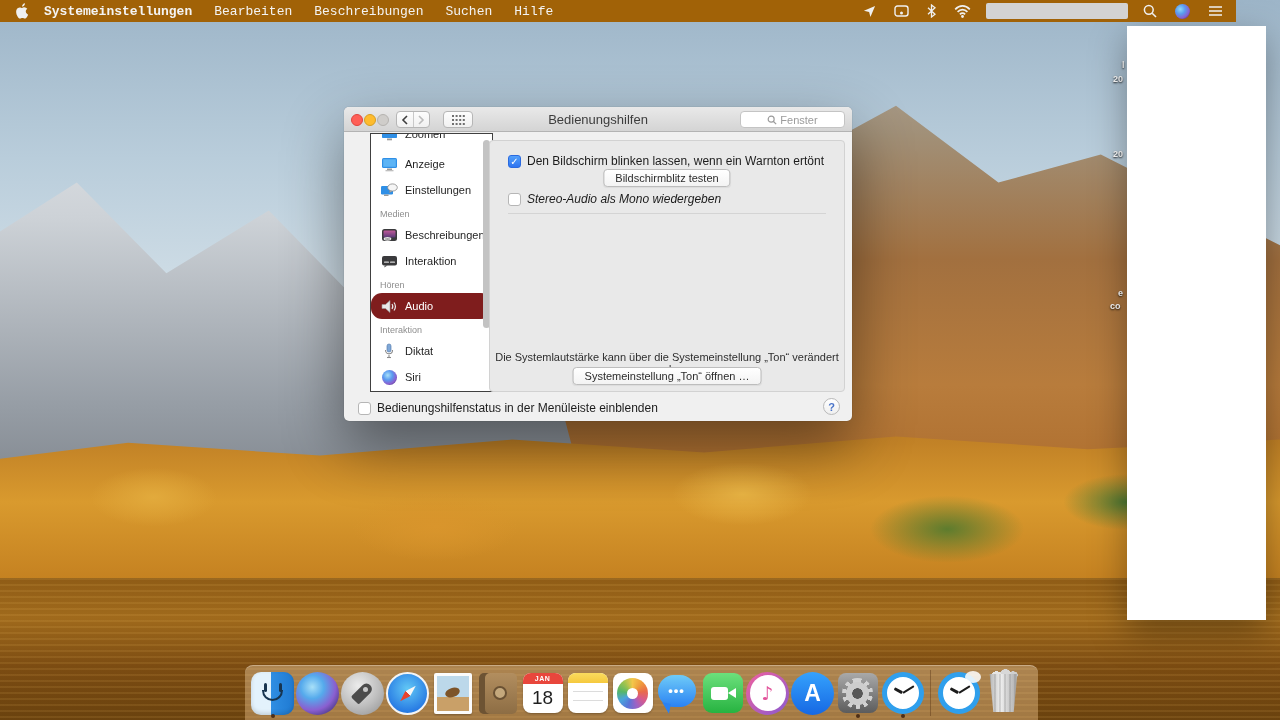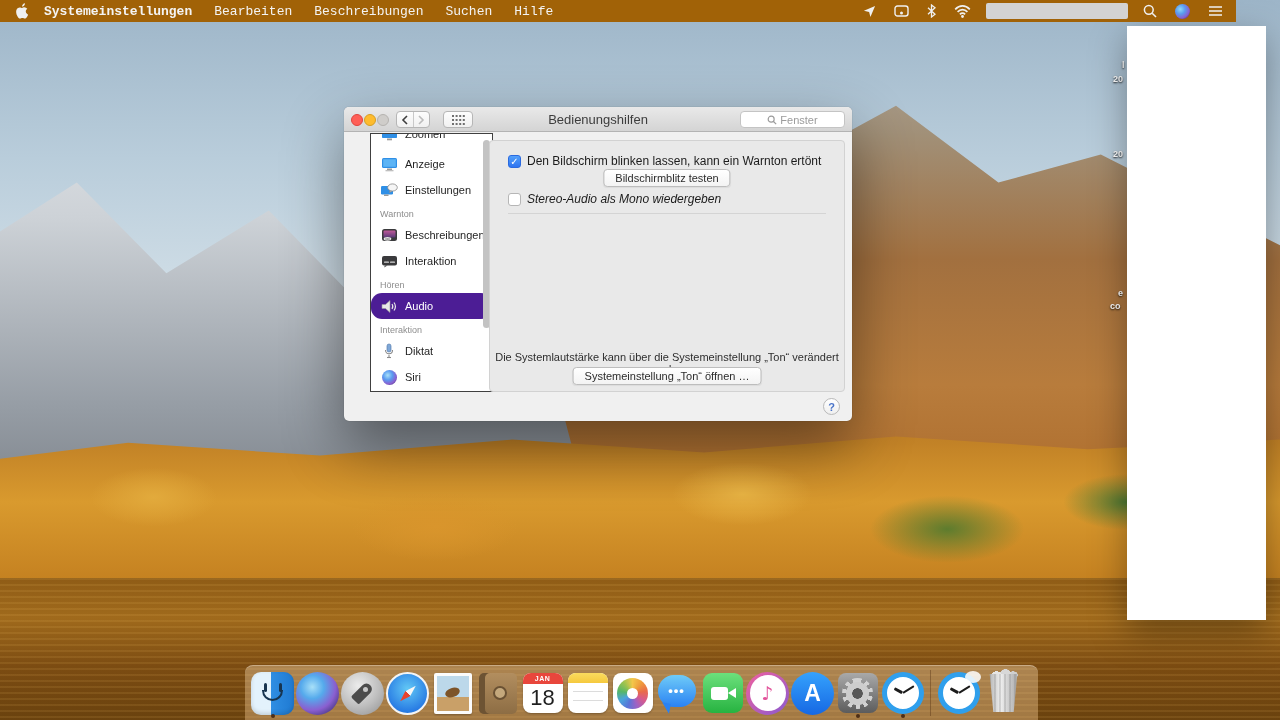--- a/index.html
+++ b/index.html
@@ -74,21 +74,21 @@
     border:1px solid #c4c4c4; border-radius:4px; display:flex; align-items:center; justify-content:center;
     gap:3px; color:#9b9b9b; font-size:11px; }
 
   
   .sidebar { position:absolute; left:26px; top:26px; width:123px; height:259px; background:#fff;
     border:1px solid #404040; overflow:hidden; }
   .sb-row { height:26px; display:flex; align-items:center; padding-left:9px; gap:7px;
     font-size:11px; color:#1f1f1f; }
   .sb-row.partial { height:17px; overflow:hidden; }
   .sb-row.partial .sb-inner { transform:translateY(-9px); display:flex; align-items:center; gap:7px; }
-  .sb-row.selected { background:#4c1d95; color:#fff;border-radius:11px; }
+  .sb-row.selected { background:#7f1d1d; color:#fff;border-radius:11px; }
   .sb-header { height:19px; display:flex; align-items:flex-end; padding:0 0 3px 9px;
     font-size:9px; color:#8d8d8d; }
   .sb-ico { width:18px; height:16px; display:flex; align-items:center; justify-content:center; flex:0 0 18px; }
   .sb-scroll { position:absolute; right:2px; top:6px; width:7px; height:188px; border-radius:4px;
     background:#c3c3c3; }
 
   
   .content { position:absolute; left:145px; top:33px; width:356px; height:252px;
     background:#e9e9e9; border:1px solid #d2d2d2; border-radius:4px; }
   .cb-row { position:absolute; display:flex; align-items:center; gap:6px; font-size:12px; color:#1c1c1c; }
@@ -144,21 +144,21 @@
   .ic-mail .eagle { position:absolute; left:8px; top:12px; width:15px; height:9px; border-radius:50%;
     background:#7d5429; transform:rotate(-18deg); }
   .ic-contacts { width:38px; height:41px; border-radius:5px; position:relative;
     background:linear-gradient(180deg,#b28e5f,#8d6d44); box-shadow:inset 6px 0 0 #6d5333; }
   .ic-contacts .emblem { position:absolute; left:14px; top:13px; width:14px; height:14px; border-radius:50%;
     border:2px solid #6a5133; background:#c4a87c; }
   .ic-calendar { width:40px; height:40px; border-radius:8px; background:#fff; overflow:hidden;
     box-shadow:0 1px 2px rgba(0,0,0,.25); text-align:center; }
   .ic-calendar .month { height:11px; background:#e8463c; color:#fff; font-size:7px; font-weight:700;
     line-height:11px; letter-spacing:.5px; }
-  .ic-calendar .day { font-size:22px; color:#1f1f1f; line-height:27px; }
+  .ic-calendar .day { font-size:19px; color:#1f1f1f; line-height:27px; }
   .ic-notes { width:40px; height:40px; border-radius:8px; background:#fff; overflow:hidden; box-shadow:0 1px 2px rgba(0,0,0,.25); }
   .ic-notes .yellow { height:10px; background:linear-gradient(180deg,#fadb5e,#f5c93e); }
   .ic-notes .line { height:1px; background:#dcdcdc; margin:8px 5px 0; }
   .ic-photos { width:40px; height:40px; border-radius:8px; background:#fff; box-shadow:0 1px 2px rgba(0,0,0,.25);
     display:flex; align-items:center; justify-content:center; }
   .ic-photos .flower { width:31px; height:31px; border-radius:50%; position:relative;
     background:conic-gradient(#f3c64a,#ef9d3c,#e96a4a,#d85a8c,#9d62c4,#5a74d8,#4aa4dc,#56b66a,#9ac34e,#f3c64a); }
   .ic-photos .flower::after { content:""; position:absolute; left:10px; top:10px; width:11px; height:11px;
     border-radius:50%; background:#fff; }
   .ic-messages { width:40px; height:36px; position:relative; }
@@ -357,21 +357,21 @@
         <span class="sb-ico">
           <svg width="18" height="15" viewBox="0 0 18 15">
             <rect x="1" y="3" width="12" height="8.5" rx="1.2" fill="#2f8fe6"></rect>
             <rect x="4" y="11.5" width="4.5" height="1.5" fill="#9a9a9a"></rect>
             <ellipse cx="12.5" cy="4.5" rx="4.8" ry="3.6" fill="#f5f5f5" stroke="#8a8a8a" stroke-width="0.8"></ellipse>
             <path d="M10.5 7.5 L9.5 9.5 L12 8" fill="#f5f5f5" stroke="#8a8a8a" stroke-width="0.8"></path>
           </svg>
         </span>
         <span>Einstellungen</span>
       </div>
-      <div class="sb-header">Warnton</div>
+      <div class="sb-header">Medien</div>
       <div class="sb-row">
         <span class="sb-ico">
           <svg width="17" height="14" viewBox="0 0 17 14">
             <rect x="1" y="1" width="15" height="12" rx="2.5" fill="#3a3a3c"></rect>
             <rect x="2.5" y="2.5" width="12" height="7" rx="1" fill="url(#gBesch)"></rect>
             <defs>
                 <linearGradient id="gBesch" x1="0" y1="0" x2="0" y2="1">
                   <stop offset="0" stop-color="#c05a9a"></stop>
                   <stop offset="1" stop-color="#5a3a78"></stop>
                 </linearGradient>
@@ -422,32 +422,36 @@
             background:radial-gradient(circle at 38% 35%, #a8e0f8 0%, #5a9bf0 35%, #8a5fd0 65%, #1c1f52 100%);"></span>
         </span>
         <span>Siri</span>
       </div>
       <div class="sb-scroll"></div>
     </div>
 
     <div class="content">
       <div class="cb-row" style="left:18px; top:13px;">
         <span class="checkbox checked">✓</span>
-        <span>Den Bildschirm blinken lassen, kann ein Warnton ertönt</span>
+        <span>Den Bildschirm blinken lassen, wenn ein Warnton ertönt</span>
       </div>
       <button class="pushbtn" style="left:50%; top:28px; transform:translateX(-50%);">Bildschirmblitz testen</button>
       <div class="cb-row" style="left:18px; top:51px;font-style:italic;">
         <span class="checkbox"></span>
         <span>Stereo-Audio als Mono wiedergeben</span>
       </div>
       <div class="divider"></div>
       <div class="note">Die Systemlautstärke kann über die Systemeinstellung „Ton“ verändert werden:</div>
       <button class="pushbtn" style="left:50%; top:226px; transform:translateX(-50%);">Systemeinstellung „Ton“ öffnen …</button>
     </div>
 
+    <div class="footer-row">
+      <span class="checkbox"></span>
+      <span>Bedienungshilfenstatus in der Menüleiste einblenden</span>
+    </div>
     <span class="helpbtn">?</span>
   </div>
 
   <div class="dock">
     <div class="slot">
       <div class="ic ic-finder">
           <span class="eye l"></span>
           <span class="eye r"></span>
           <span class="smile"></span>
         </div>

